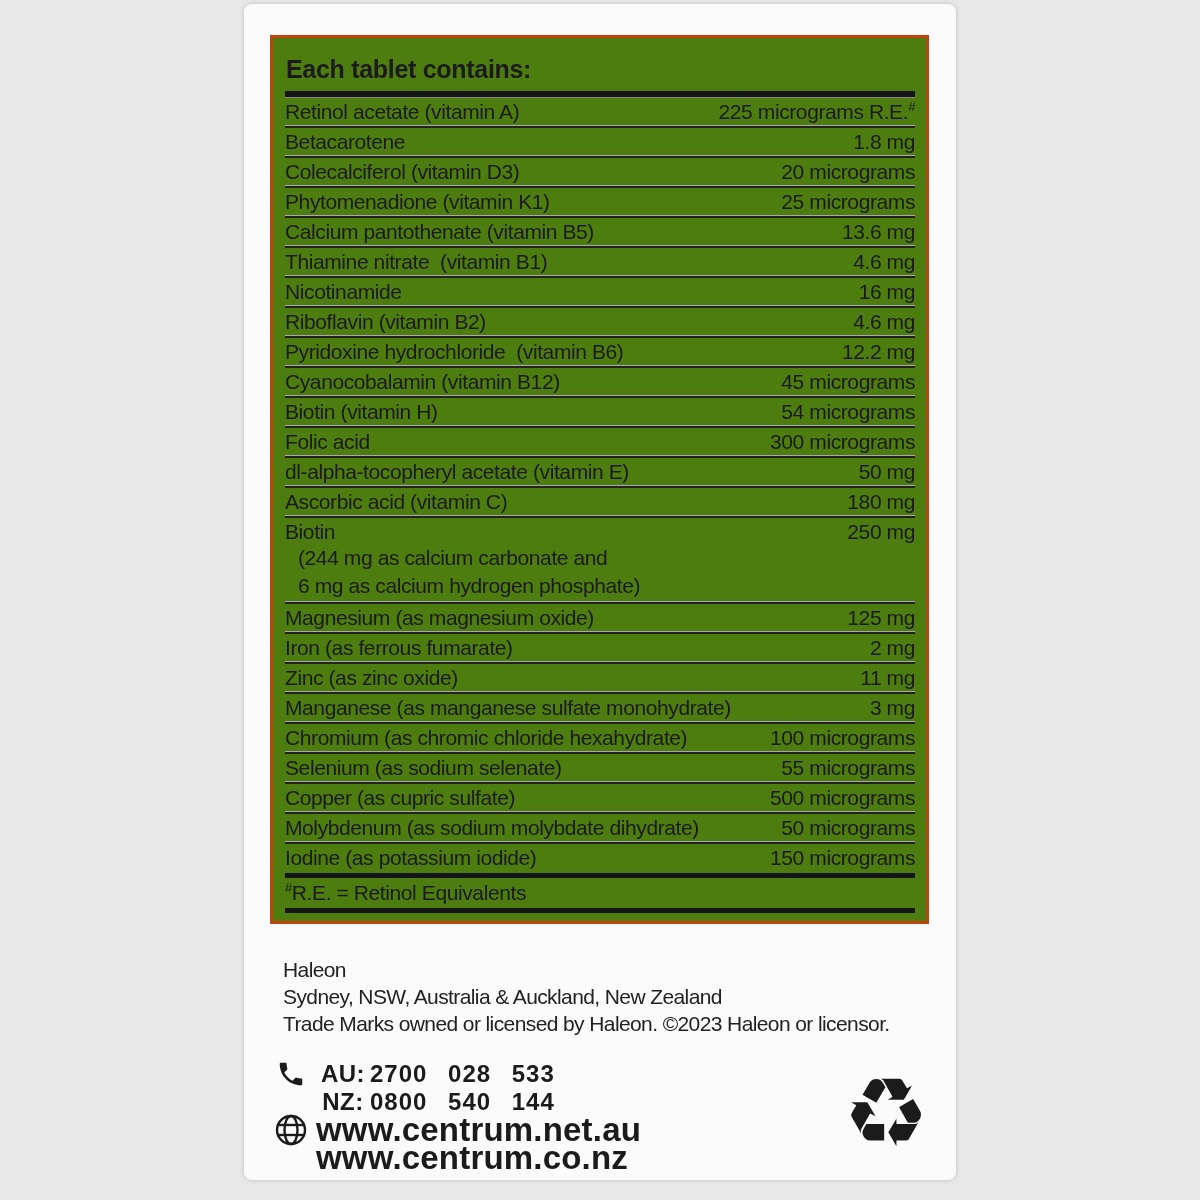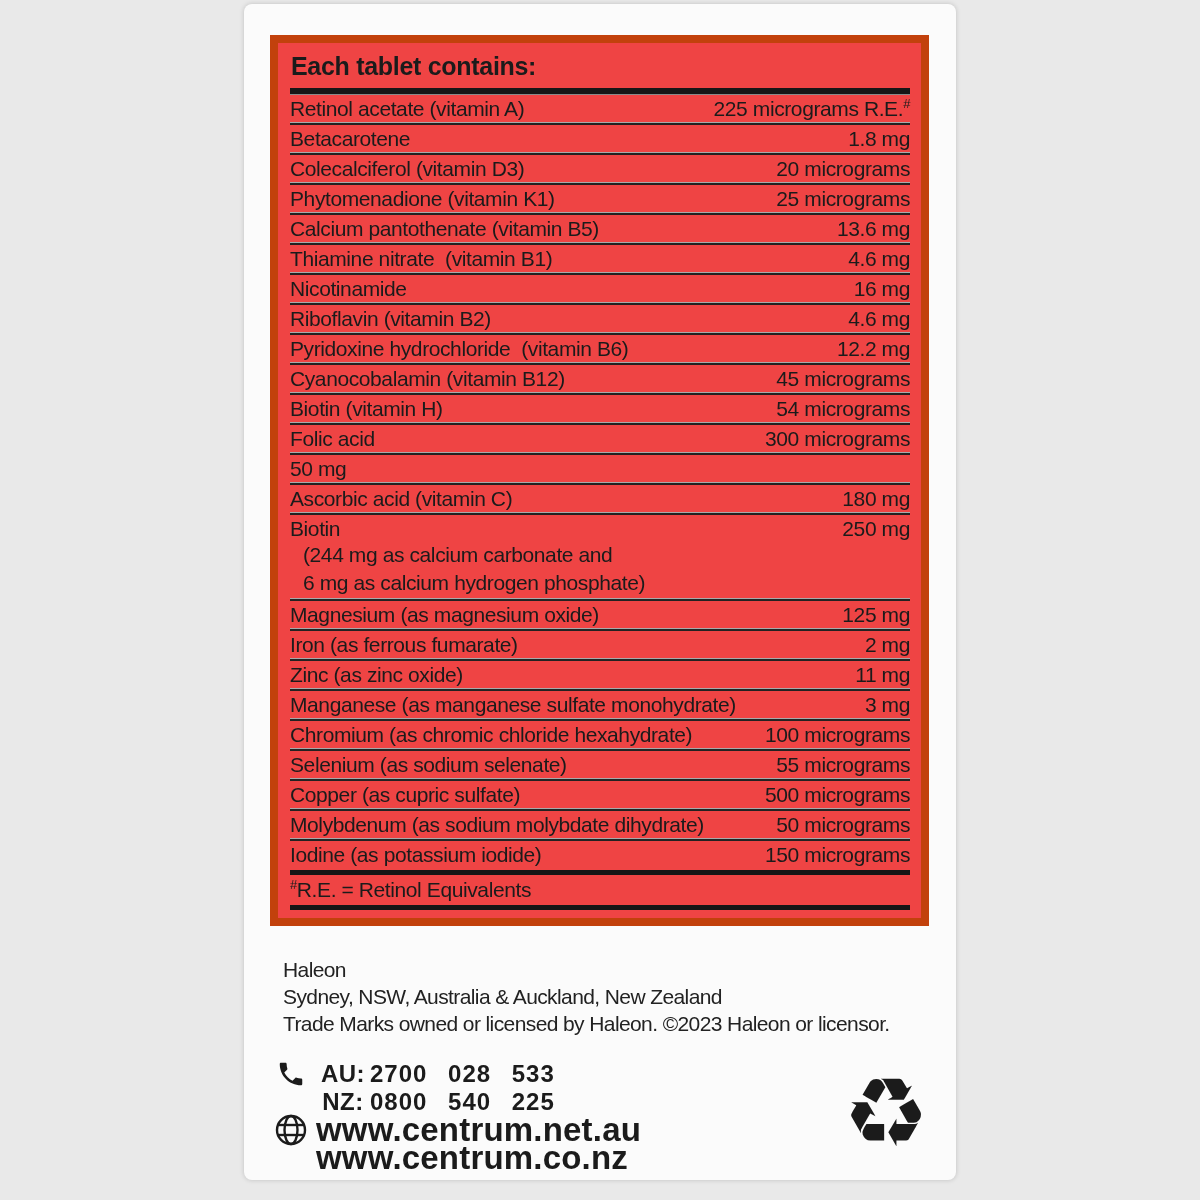--- a/index.html
+++ b/index.html
@@ -10,22 +10,22 @@
     color:#1b1b1b;
   }
   .panel{
     position:absolute;left:244px;top:4px;width:712px;height:1176px;
     background:#fbfbfb;border-radius:8px;
     box-shadow:0 0 5px rgba(0,0,0,.18);
   }
   
   .ing-box{
     position:absolute;left:26px;top:31px;width:659px;
-    box-sizing:border-box;border:8px solid #c2410c;
-    padding:0 11px 7px 12px;background:#ef4444;
+    box-sizing:border-box;border:3px solid #c2410c;
+    padding:8px 11px 7px 12px;background:#4d7c0f;
   }
   .title{
     margin:0;padding:9px 1px 7px;font-size:25px;font-weight:bold;
     letter-spacing:-0.3px;
   }
   .bar{background:#161616;}
   .bar-7{height:6px;border-bottom:1px solid #8a8a8a;}
   .bar-5{height:5px;}
   .mt2{margin-top:3px;}
   .mb0{margin-bottom:1px;}
@@ -148,20 +148,21 @@
 <div class="sep"></div>
   <div class="rowwrap">
     <div class="row">
       <span class="name">Folic acid</span>
       <span class="amount">300 micrograms</span>
     </div>
   </div>
 <div class="sep"></div>
   <div class="rowwrap">
     <div class="row">
+      <span class="name">dl-alpha-tocopheryl acetate (vitamin E)</span>
       <span class="amount">50 mg</span>
     </div>
   </div>
 <div class="sep"></div>
   <div class="rowwrap">
     <div class="row">
       <span class="name">Ascorbic acid (vitamin C)</span>
       <span class="amount">180 mg</span>
     </div>
   </div>
@@ -255,21 +256,21 @@
           <svg width="30" height="30" viewBox="0 0 24 24" fill="#1b1b1b" aria-hidden="true">
             <path d="M6.62 10.79c1.44 2.83 3.76 5.15 6.59 6.59l2.2-2.2c.27-.27.67-.36 1.02-.24 1.12.37 2.33.57 3.57.57.55 0 1 .45 1 1V20c0 .55-.45 1-1 1C10.61 21 3 13.39 3 3.99c0-.55.45-1 1-1h3.5c.55 0 1 .45 1 1 0 1.25.2 2.45.57 3.57.11.35.03.74-.25 1.02l-2.2 2.21z"></path>
           </svg>
         </span>
         <span class="clabel">AU:</span>
         <span class="cnum">2700 028 533</span>
       </div>
       <div class="crow">
         <span class="cicon"></span>
         <span class="clabel">NZ:</span>
-        <span class="cnum">0800 540 225</span>
+        <span class="cnum">0800 540 144</span>
       </div>
       <div class="crow">
         <span class="cicon">
           <svg width="36" height="36" viewBox="0 0 36 36" fill="none" stroke="#1b1b1b" stroke-width="2.4" aria-hidden="true">
             <circle cx="18" cy="18" r="14"></circle>
             <ellipse cx="18" cy="18" rx="6.5" ry="14"></ellipse>
             <line x1="4.6" y1="13" x2="31.4" y2="13"></line>
             <line x1="4.6" y1="23" x2="31.4" y2="23"></line>
           </svg>
         </span>

